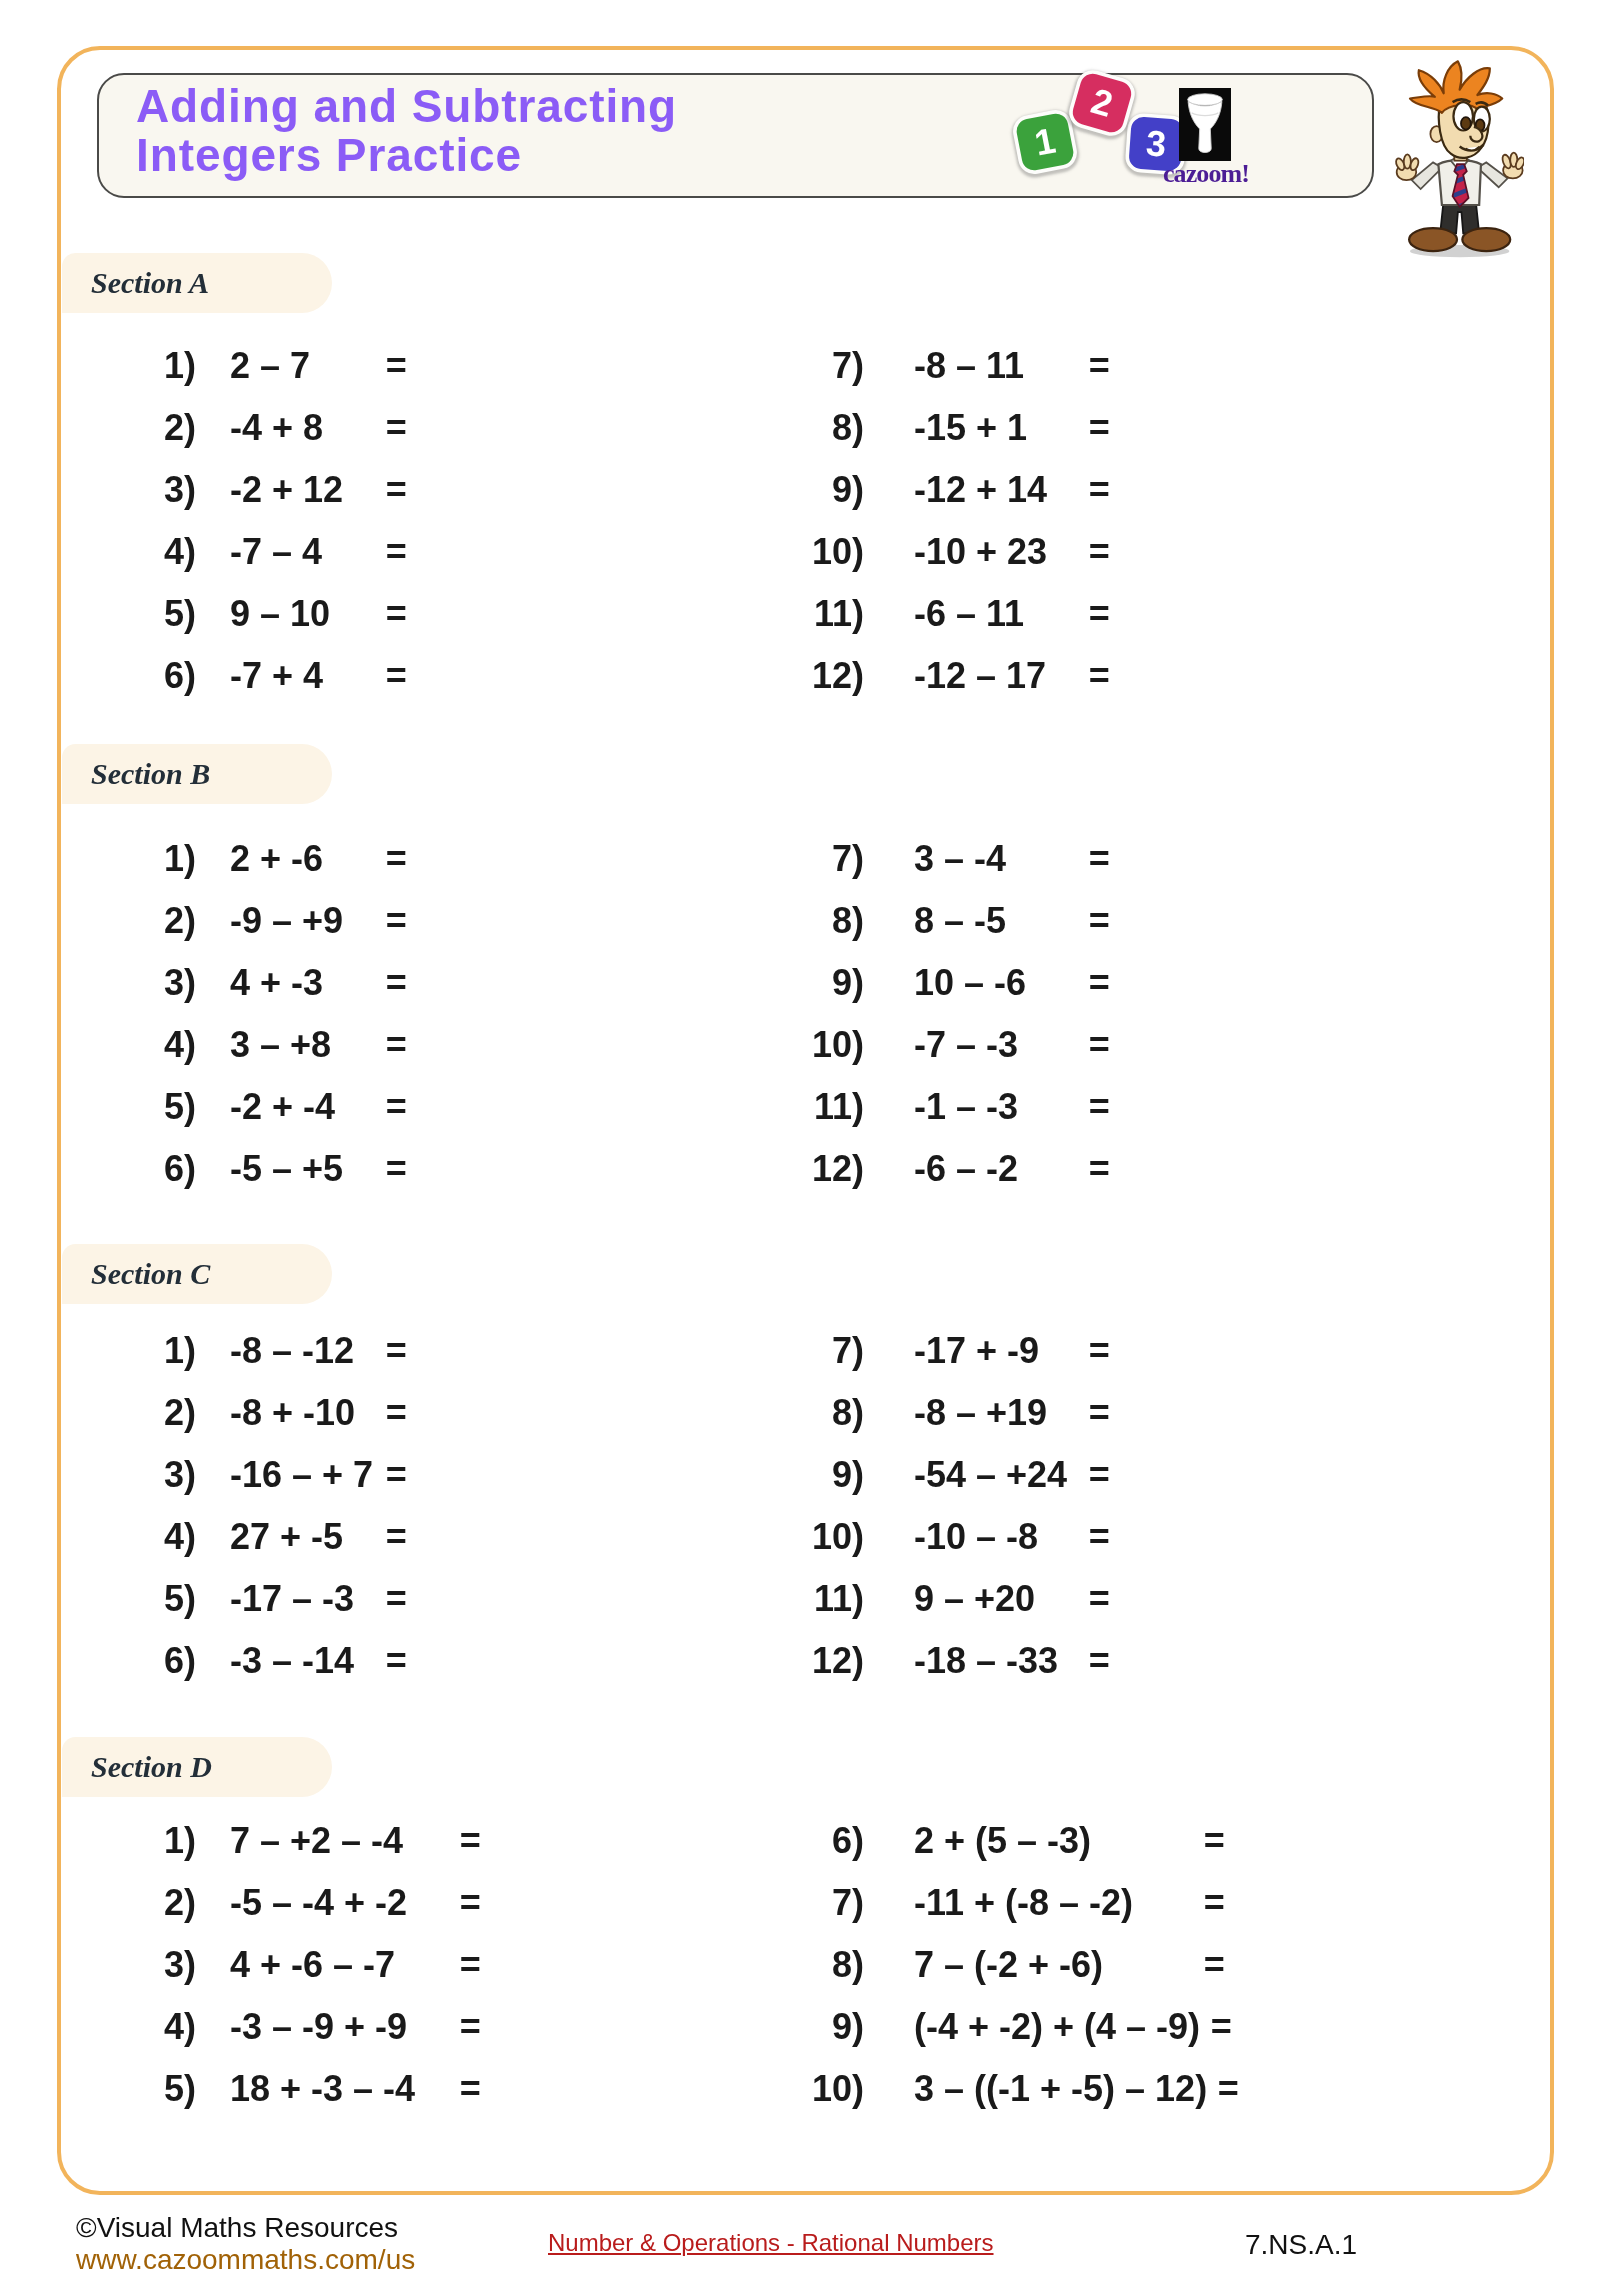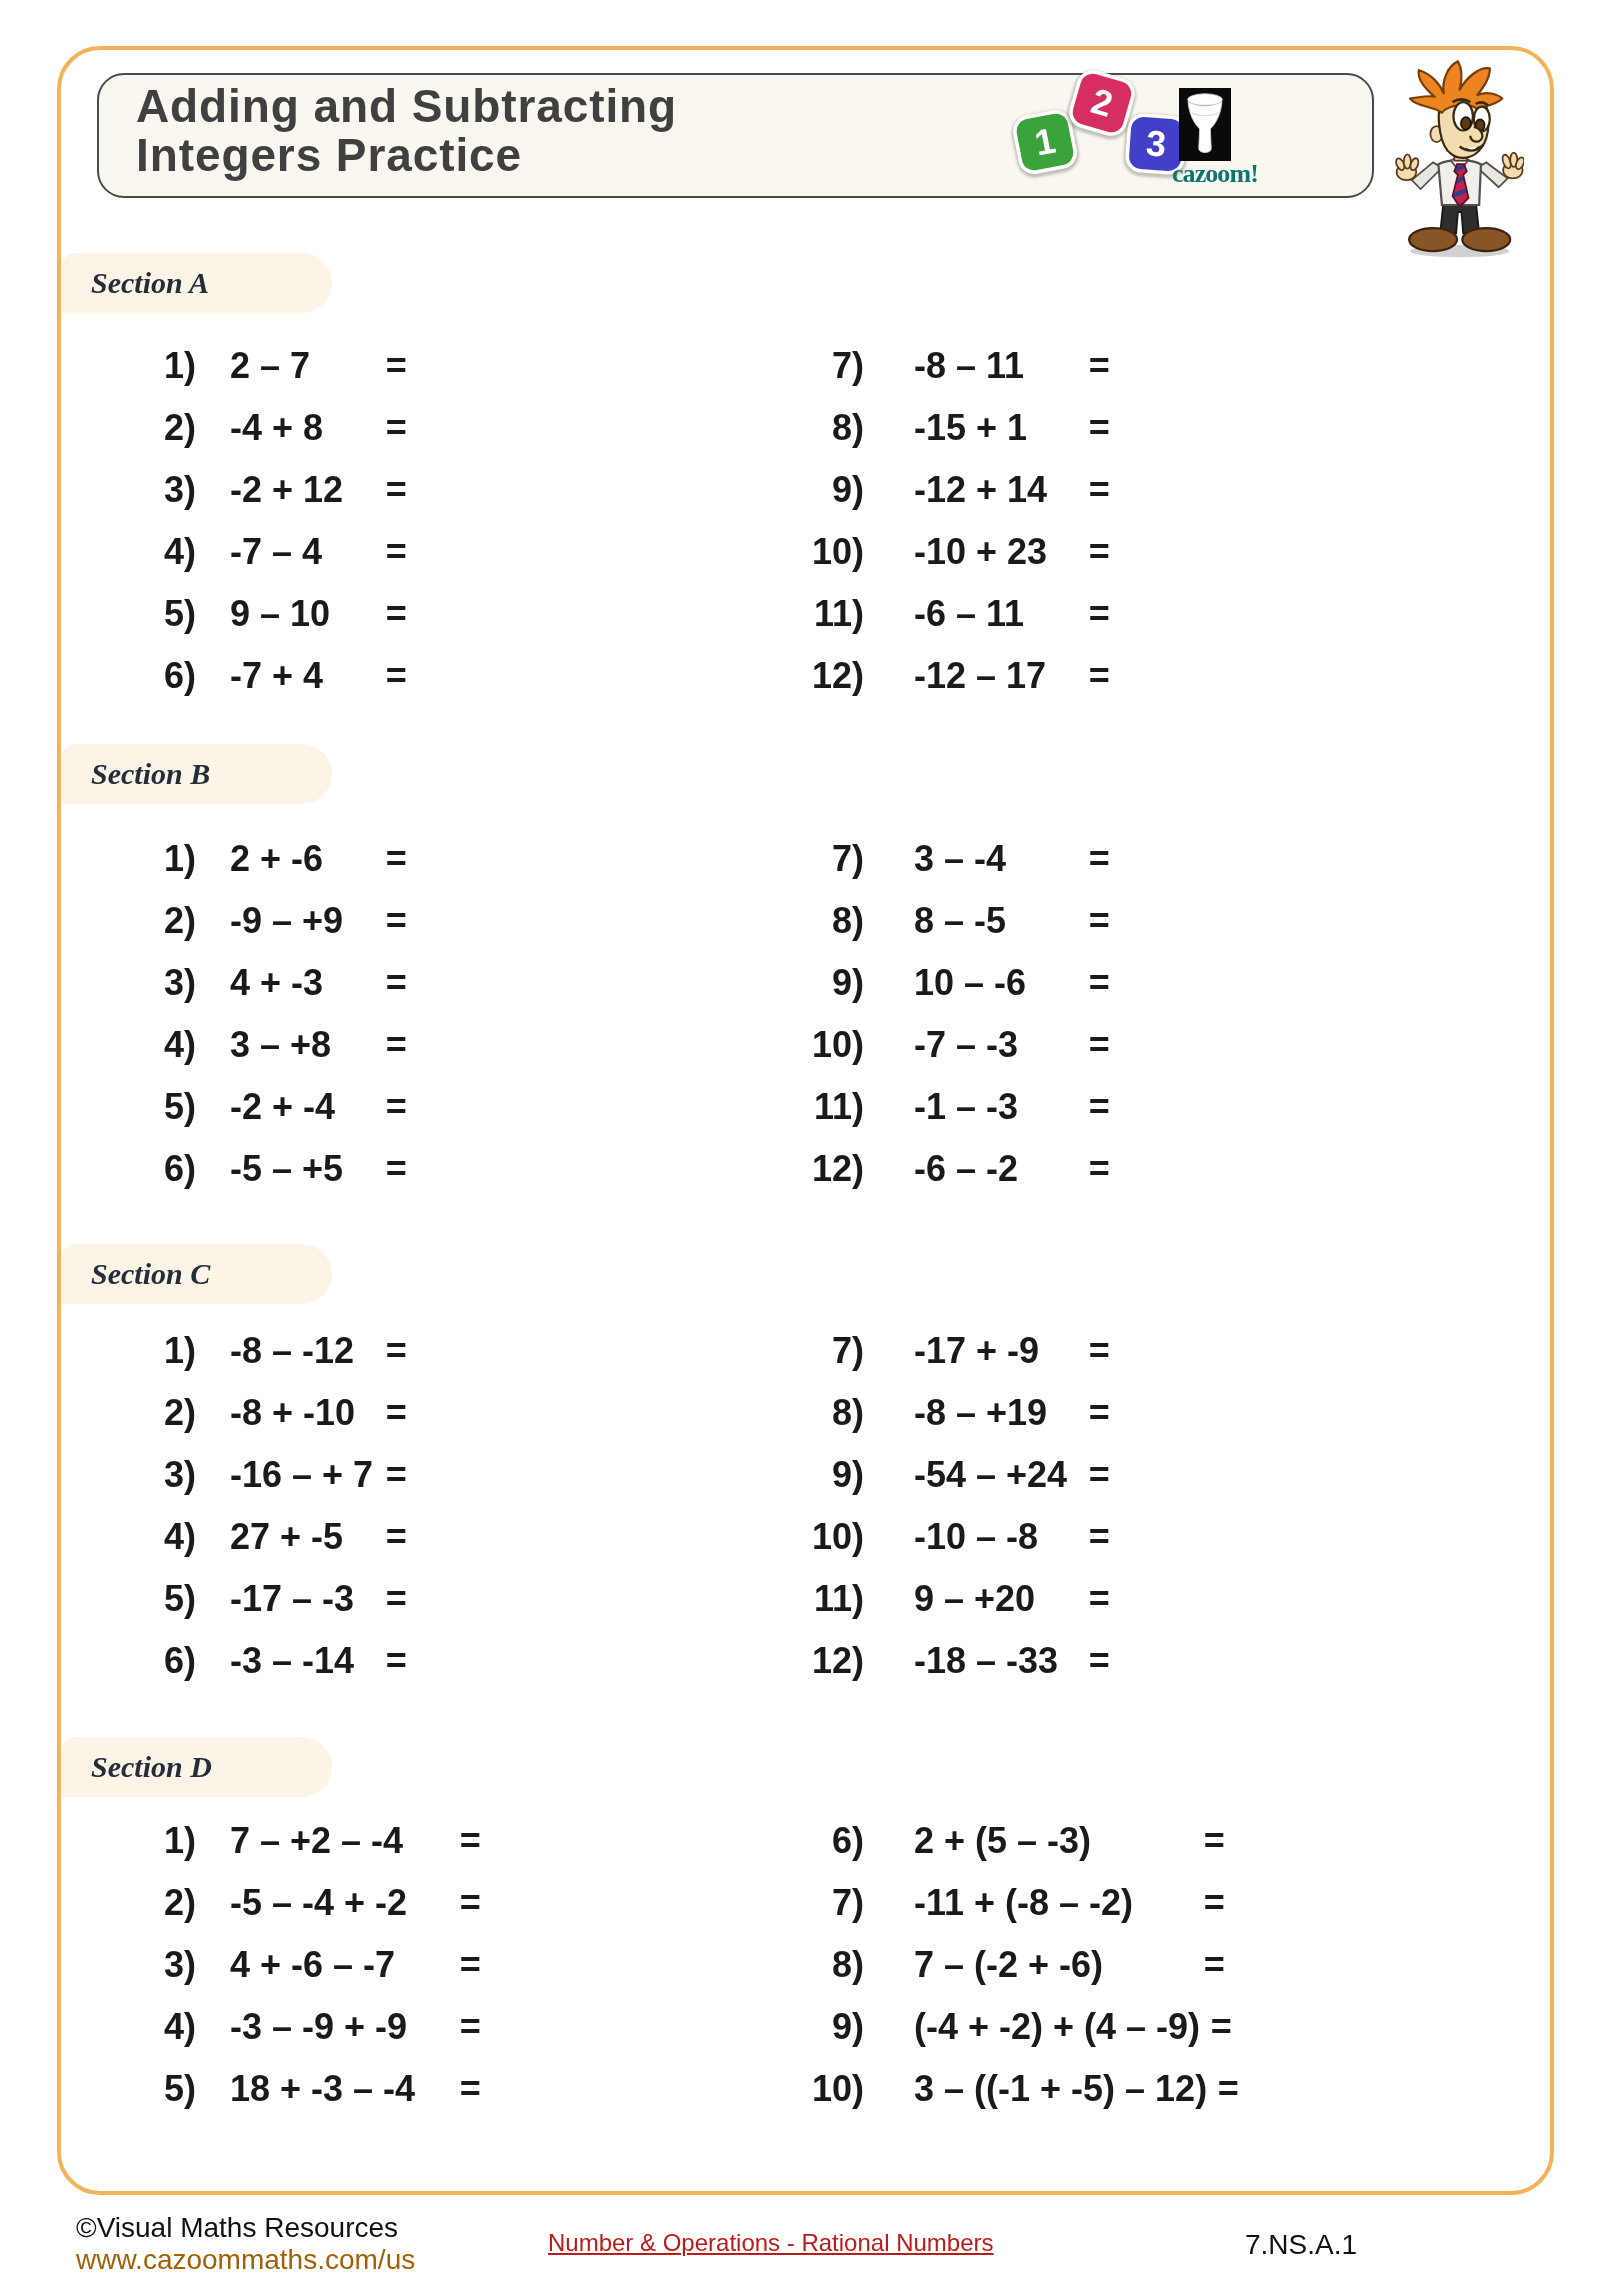--- a/index.html
+++ b/index.html
@@ -7,34 +7,34 @@
         font-family:"Liberation Sans",sans-serif;color:#1a1a1a;}
 
   
   .frame{position:absolute;left:57px;top:46px;width:1497px;height:2149px;box-sizing:border-box;
          border:4.5px solid #F2B45B;border-radius:43px;background:#ffffff;}
 
   
   .header-box{position:absolute;left:97px;top:73px;width:1277px;height:125px;box-sizing:border-box;
               background:#F9F7F0;border:2.7px solid #4A4A48;border-radius:27px;}
   .title{position:absolute;left:136px;top:82px;font-size:46px;font-weight:bold;line-height:49px;
-         letter-spacing:0.9px;color:#404040;}
+         letter-spacing:0.9px;color:#8b5cf6;}
 
   
   .tile{position:absolute;width:52px;height:52px;border-radius:12.5px;display:flex;align-items:center;
         justify-content:center;font-size:36px;font-weight:bold;color:#ffffff;
         box-shadow:0 0 0 3.6px #FDFDFB,0 1.8px 2.7px 5.4px rgba(90,90,90,.35);}
   .tile-1{left:1019px;top:116px;background:#3BA23C;transform:rotate(-11deg);}
   .tile-2{left:1076px;top:77px;background:#D62E60;transform:rotate(16deg);z-index:2;}
   .tile-3{left:1130px;top:118px;background:#4340C8;transform:rotate(4deg);}
 
   
   .drum-box{position:absolute;left:1179px;top:88px;width:52px;height:73px;background:#0a0a0a;}
-  .cazoom-text{position:absolute;left:1154px;top:159px;width:104px;text-align:right;
-               font-family:"Liberation Serif",serif;font-weight:bold;font-size:26px;letter-spacing:-0.9px;color:#0f766e;}
+  .cazoom-text{position:absolute;left:1154px;top:159px;width:104px;text-align:center;
+               font-family:"Liberation Serif",serif;font-weight:bold;font-size:26px;letter-spacing:-0.9px;color:#4c1d95;}
 
   .mascot{position:absolute;left:1390px;top:56px;width:134px;height:204px;}
 
   
   .section{position:absolute;left:0;width:1622px;}
   .sec-a{top:253px;} .sec-b{top:744px;} .sec-c{top:1244px;} .sec-d{top:1737px;}
   .pill{position:absolute;left:62px;top:0;width:270px;height:60px;box-sizing:border-box;background:#FCF4E6;
         border-radius:14.3px 32px 32px 0;display:flex;align-items:center;padding-left:29px;
         font-family:"Liberation Serif",serif;font-style:italic;font-weight:bold;font-size:30px;color:#232E38;}
   .col{position:absolute;display:flex;flex-direction:column;}

